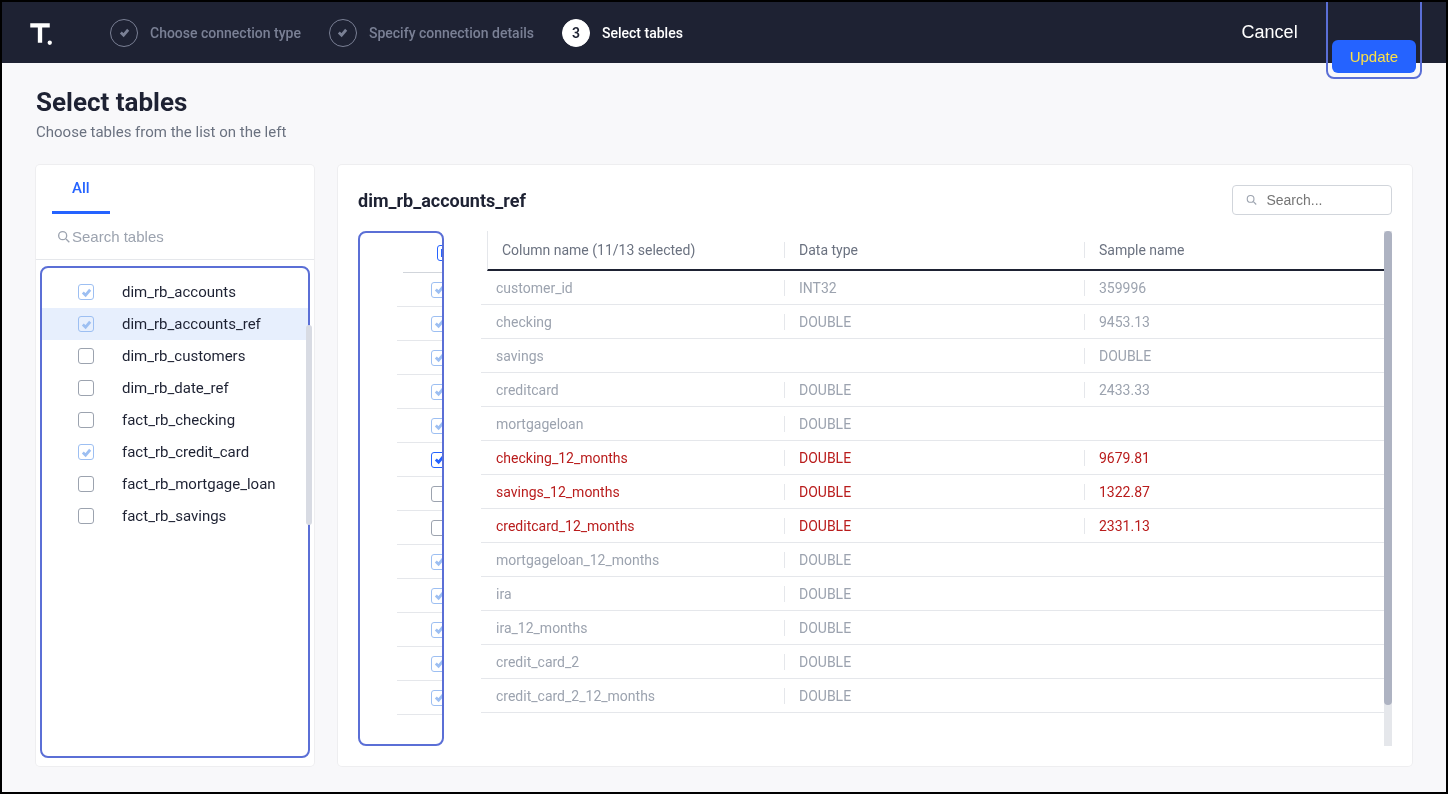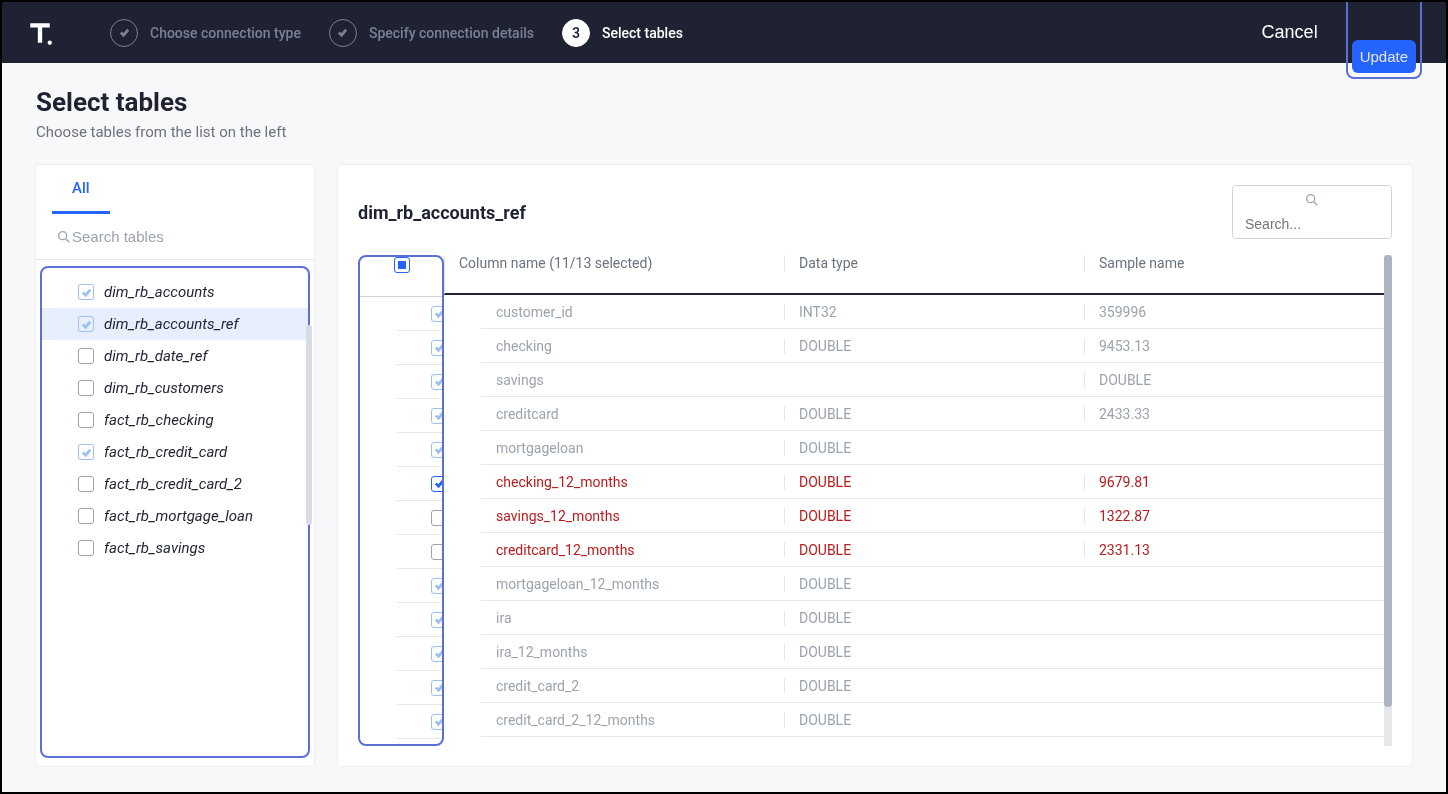--- a/index.html
+++ b/index.html
@@ -80,24 +80,24 @@
       padding: 8px 12px;
     }
     .btn-update-wrap {
       border: 2px solid #5b6fd6;
       border-radius: 8px;
       padding: 4px;
     }
     .btn-update {
       background: #2563ff;
       border: none;
-      color: #e5e5e5;
+      color: #fde047;
       font-size: 15px;
       font-weight: 500;
-      padding: 8px 8px;
+      padding: 8px 18px;
       border-radius: 6px;
       cursor: pointer;
       margin-top: 48px;
     }
     
     .page {
       padding: 24px 34px;
       background: #f8f8fa;
       height: calc(100% - 61px);
     }
@@ -165,27 +165,26 @@
       border: 2px solid #5b6fd6;
       border-radius: 8px;
       margin: 6px 4px 8px 4px;
       padding: 8px 0;
       flex: 1;
       overflow-y: auto;
     }
     .table-row {
       display: flex;
       align-items: center;
-      gap: 10px;
+      gap: 28px;
       padding: 7px 12px 7px 36px;
       font-size: 15px;
       color: #1e2233;
       cursor: pointer;
       position: relative;
-      font-style: italic;
     }
     .table-row.selected { background: #e7effd; }
     .checkbox {
       width: 16px;
       height: 16px;
       border: 1.5px solid #9ca3af;
       border-radius: 3px;
       display: flex;
       align-items: center;
       justify-content: center;
@@ -241,21 +240,20 @@
       font-weight: 700;
     }
     .search-cols {
       display: flex;
       align-items: center;
       gap: 8px;
       border: 1px solid #d1d5db;
       border-radius: 4px;
       padding: 6px 12px;
       width: 160px;
-      flex-direction: column;
     }
     .search-cols input {
       border: none;
       outline: none;
       font-size: 14px;
       width: 100%;
     }
     
     .grid {
       flex: 1;
@@ -269,23 +267,24 @@
       border-radius: 8px;
       background: #fff;
       overflow: hidden;
     }
     .other-cols {
       flex: 1;
       overflow: hidden;
     }
     .grid-header {
       display: flex;
-      align-items: flex-start;
+      align-items: center;
       height: 40px;
       border-bottom: 2px solid #1e2233;
+      margin-left: 43px;
     }
     .check-col .grid-header { border-bottom: 1px solid #d1d5db; padding-left: 34px; }
     .col-name { flex: 1; padding-left: 14px;}
     .col-type { width: 300px; padding-left: 14px;}
     .col-sample { width: 300px; padding-left: 14px;}
     .grid-header .hcell {
       font-size: 14px;
       color: #6b7280;
     }
     .grid-body {
@@ -397,41 +396,37 @@
           <div class="table-row selected">
             <div class="checkbox checked">
               <svg class="check" viewBox="0 0 12 12">
                 <polyline points="2,6 5,9 10,3"></polyline>
               </svg>
             </div>
             <span>dim_rb_accounts_ref</span>
           </div>
           <div class="table-row">
             <div class="checkbox"></div>
-            <span>dim_rb_date_ref</span>
+            <span>dim_rb_customers</span>
           </div>
           <div class="table-row">
             <div class="checkbox"></div>
-            <span>dim_rb_customers</span>
+            <span>dim_rb_date_ref</span>
           </div>
           <div class="table-row">
             <div class="checkbox"></div>
             <span>fact_rb_checking</span>
           </div>
           <div class="table-row">
             <div class="checkbox checked">
               <svg class="check" viewBox="0 0 12 12">
                 <polyline points="2,6 5,9 10,3"></polyline>
               </svg>
             </div>
             <span>fact_rb_credit_card</span>
-          </div>
-          <div class="table-row">
-            <div class="checkbox"></div>
-            <span>fact_rb_credit_card_2</span>
           </div>
           <div class="table-row">
             <div class="checkbox"></div>
             <span>fact_rb_mortgage_loan</span>
           </div>
           <div class="table-row">
             <div class="checkbox"></div>
             <span>fact_rb_savings</span>
           </div>
         </div>

